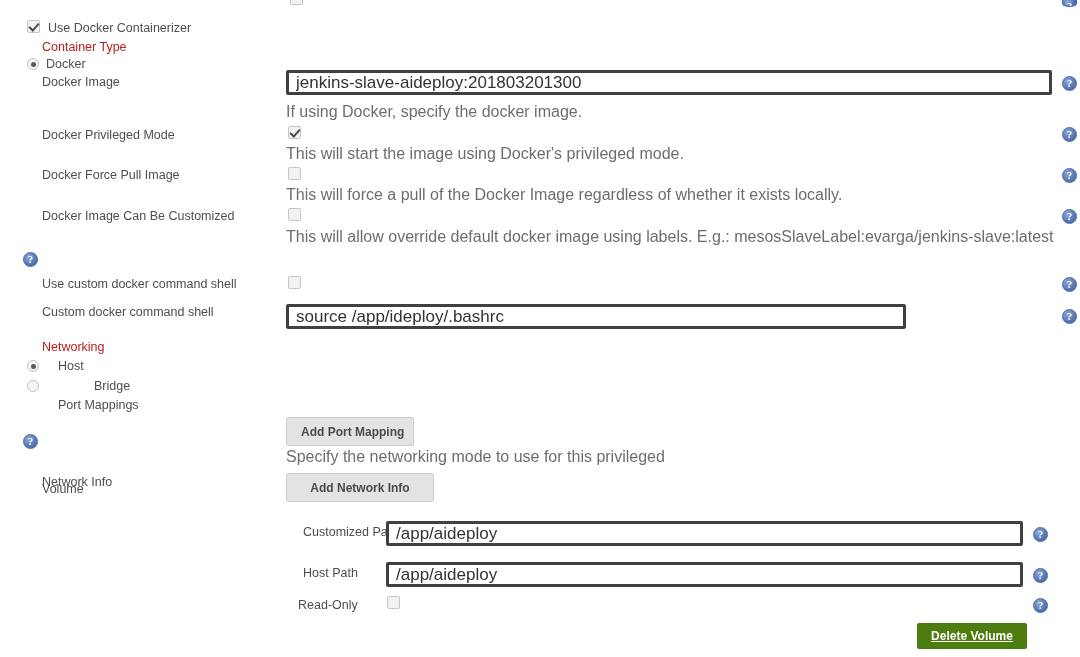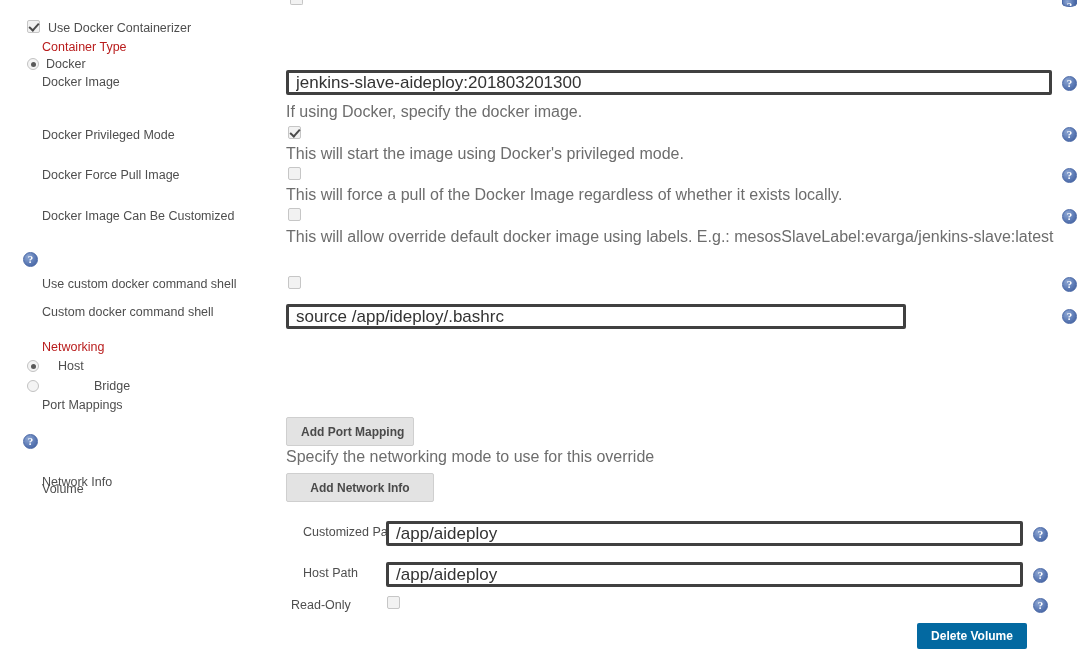--- a/index.html
+++ b/index.html
@@ -226,44 +226,44 @@
 <div class="qicon" style="left:1062px; top:309px;" data-name="help-question-icon-custom-docker-command-shell"></div>
 
 <div class="grp" style="left:42px; top:340px;" data-name="networking-label">Networking</div>
 
 <div class="rb selected" style="left:27px; top:360px;" data-name="networking-radio-host"></div>
 <div class="lbl" style="left:46px; top:359px;margin-left:12px;" data-name="networking-option-host-label">Host</div>
 
 <div class="rb" style="left:27px; top:380px;" data-name="networking-radio-bridge"></div>
 <div class="lbl" style="left:64px; top:379px;margin-left:30px;" data-name="networking-option-bridge-label">Bridge</div>
 
-<div class="lbl" style="left:42px; top:398px;" data-name="port-mappings-label">Port Mappings</div>
+<div class="lbl" style="left:58px; top:398px;" data-name="port-mappings-label">Port Mappings</div>
 <button class="btn-gray" style="left:286px; top:417px; width:128px;" data-name="add-port-mapping-button">Add Port Mapping</button>
 
 <div class="qicon" style="left:23px; top:434px;" data-name="help-question-icon-networking-section"></div>
 
-<div class="help" style="left:286px; top:450px;" data-name="networking-help-text">Specify the networking mode to use for this override</div>
+<div class="help" style="left:286px; top:450px;" data-name="networking-help-text">Specify the networking mode to use for this privileged</div>
 
 <div class="lbl" style="left:42px; top:475px;" data-name="network-info-label">Network Info</div>
 <button class="btn-gray" style="left:286px; top:473px; width:148px;" data-name="add-network-info-button">Add Network Info</button>
 
 <div class="lbl" style="left:42px; top:483px; top:482px;" data-name="volumes-label">Volume</div>
 <style>
   
   [data-name="volumes-label"] { top: 482px !important; }
 </style>
 
 <div data-name="volume-entry">
 
   <div class="lbl" style="left:303px; top:525px;" data-name="container-path-label">Customized Path</div>
   <input class="txt" style="left: 386px; top: 521px; width: 637px;" data-name="container-path-input" value="/app/aideploy">
   <div class="qicon" style="left:1033px; top:527px;" data-name="help-question-icon-container-path"></div>
 
   <div class="lbl" style="left:303px; top:566px;" data-name="host-path-label">Host Path</div>
   <input class="txt" style="left: 386px; top: 562px; width: 637px;" data-name="host-path-input" value="/app/aideploy">
   <div class="qicon" style="left:1033px; top:568px;" data-name="help-question-icon-host-path"></div>
 
-  <div class="lbl" style="left:291px; top:598px;" data-name="read-only-label">Read-Only</div>
+  <div class="lbl" style="left:298px; top:598px;" data-name="read-only-label">Read-Only</div>
   <div class="cb" style="left:387px; top:596px;" data-name="read-only-checkbox"></div>
   <div class="qicon" style="left:1033px; top:598px;" data-name="help-question-icon-read-only"></div>
 
-  <button class="btn-red" style="left: 917px; top: 623px; width: 110px; background: #0369a1;" data-name="delete-volume-button">Delete Volume</button>
+  <button class="btn-red" style="left: 917px; top: 623px; width: 110px; background: #4d7c0f; text-decoration: underline;" data-name="delete-volume-button">Delete Volume</button>
 </div>
 
 </body></html>

